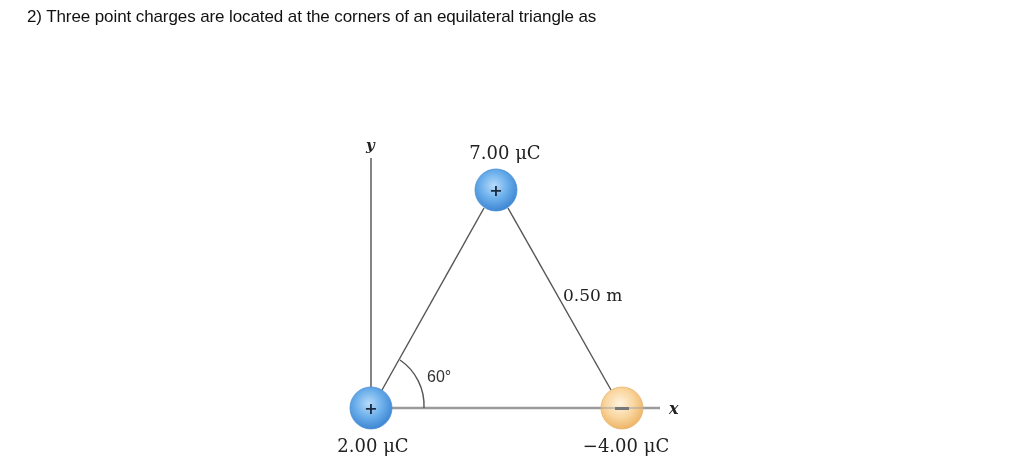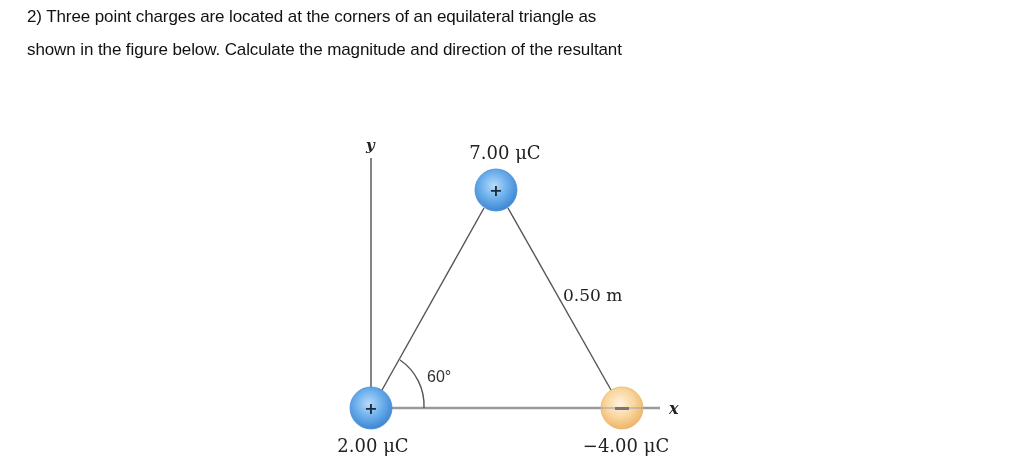--- a/index.html
+++ b/index.html
@@ -38,21 +38,20 @@
     .fig-label {
       font-family: "DejaVu Serif", "Liberation Serif", serif;
       fill: #222222;
     }
   </style>
 </head>
 <body>
 
 <div class="question">
   <span class="line">2) Three point charges are located at the corners of an equilateral triangle as</span>
-  <span class="line">shown in the figure below. Calculate the magnitude and direction of the resultant</span>
 </div>
 
 <svg class="figure" viewBox="0 0 1024 462" xmlns="http://www.w3.org/2000/svg">
   <defs>
     <radialGradient id="gradBlue" cx="0.45" cy="0.4" r="0.6">
       <stop offset="0%" stop-color="#b8dbfb"></stop>
       <stop offset="55%" stop-color="#6aaeea"></stop>
       <stop offset="100%" stop-color="#3f86d3"></stop>
     </radialGradient>
     <radialGradient id="gradOrange" cx="0.45" cy="0.4" r="0.6">

